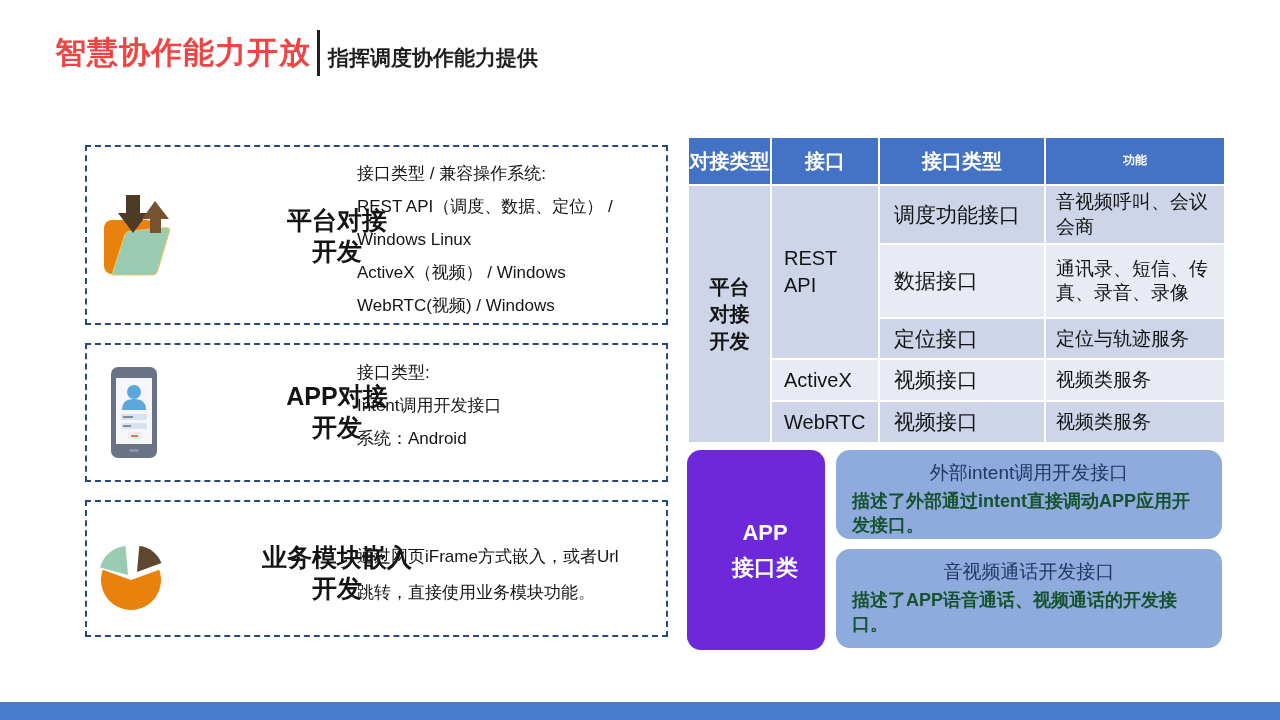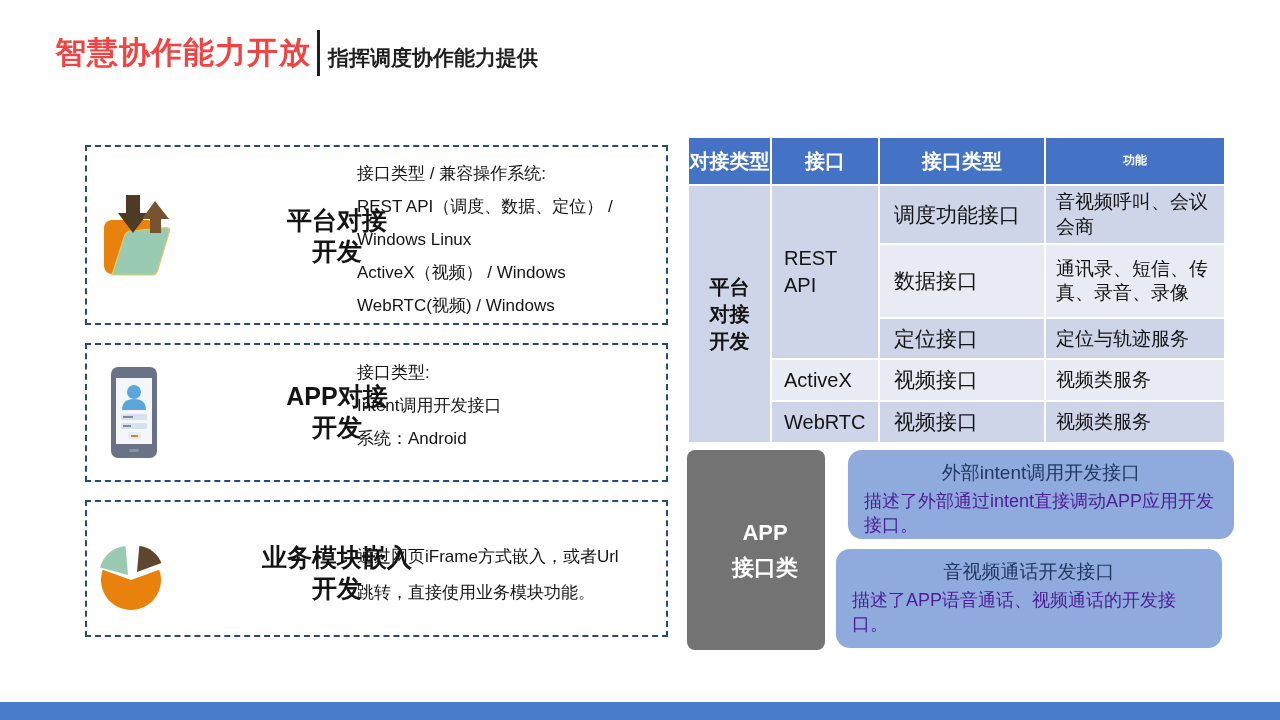--- a/index.html
+++ b/index.html
@@ -41,29 +41,29 @@
   td.rest-cell { background:#d4d9ec; font-size:20px; padding-left:12px; padding-right:36px;
                  line-height:1.35; color:#141414; }
   td.cell-if   { font-size:20px; padding-left:12px; white-space:nowrap; color:#141414; }
   td.cell-type { font-size:21px; padding-left:14px; color:#141414; }
   td.cell-func { font-size:19px; padding:4px 6px 4px 10px; line-height:1.3; color:#141414;margin-left:24px; }
   #r1 td { height:54px; } #r2 td { height:74px; } #r3 td { height:41px; }
   #r4 td { height:42px; } #r5 td { height:42px; }
 
   
   .app-label { position:absolute; left:687px; top:450px; width:138px; height:200px;
-               background:#737373; border-radius:8px; color:#ffffff; font-weight:bold;
+               background:#6d28d9; border-radius:14px; color:#ffffff; font-weight:bold;
                font-size:22px; text-align:center; display:flex; flex-direction:column;
                justify-content:center; line-height:1.6;padding-left:18px; }
   .app-card { position:absolute; left:836px; width:386px; background:#8faadc;
               border-radius:14px; padding:10px 16px; }
-  #card1 { top:450px; height:89px;margin-left:12px; }
+  #card1 { top:450px; height:89px; }
   #card2 { top:549px; height:99px; }
   .card-title { text-align:center; font-size:19px; color:#1f3864; margin-bottom:3px; }
-  .card-desc  { font-size:18px; font-weight:normal; color:#4c1d95; line-height:1.35; }
+  .card-desc  { font-size:18px; font-weight:bold; color:#14532d; line-height:1.35; }
 
   
   .footer-bar { position:absolute; left:0; top:702px; width:1280px; height:18px; background:#4b7bcb; }
 </style>
 </head>
 <body>
 
 <div class="slide">
 
   <div class="title-row">

